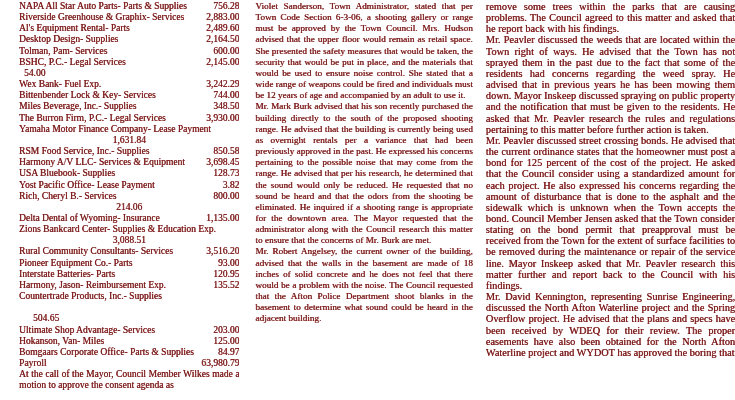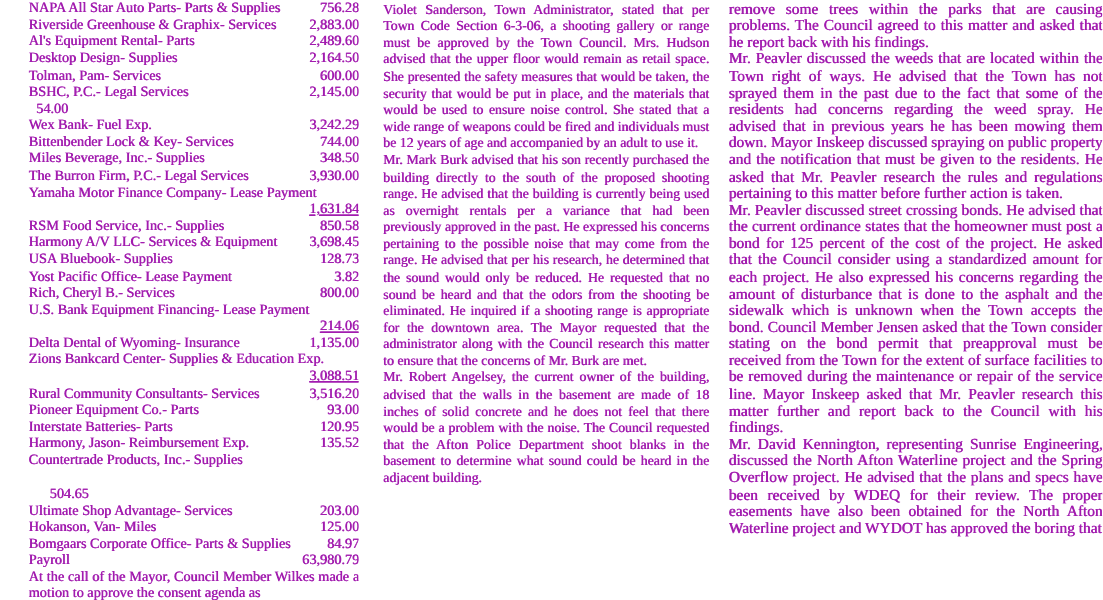--- a/index.html
+++ b/index.html
@@ -10,39 +10,39 @@
     background: #ffffff;
     overflow: hidden;
   }
   .page {
     box-sizing: border-box;
     width: 735px;
     height: 296px;
     padding: 1px 0 0 19px;
     display: flex;
     font-family: "Liberation Serif", serif;
-    color: #a21caf;
+    color: #7f1d1d;
     text-shadow: 0.35px 0 0 currentColor;
     filter: blur(0.22px);
   }
   .col {
     height: 399px;
     overflow: hidden;
   }
   .col-left  { width: 221px; font-size: 9.5px;  line-height: 11.15px; }
   .col-mid   { width: 218px; font-size: 9.2px;  line-height: 11.15px; margin-left: 16px; text-align: justify; }
   .col-right { width: 250px; font-size: 10.3px; line-height: 11.15px; margin-left: 13px; text-align: justify; }
   .pay-row {
     display: flex;
     justify-content: space-between;
     align-items: baseline;
   }
   .pay-name { white-space: nowrap; }
   .pay-amt  { margin-left: 5px; white-space: nowrap; }
-  .amt-line { text-align: right; text-decoration: underline; }
+  .amt-line { text-align: center; }
   .orphan-line { padding-left: 14px; }
   .blank-line { height: 11.15px; }
   .para { margin: 0; }
   .consent-para { margin: 0; text-align: justify; }
 </style>
 </head>
 <body>
 
 <div class="page">
   <div class="col col-left" id="col-left">
@@ -104,21 +104,20 @@
         <span class="pay-amt">128.73</span>
       </div>
       <div class="pay-row">
         <span class="pay-name">Yost Pacific Office- Lease Payment</span>
         <span class="pay-amt">3.82</span>
       </div>
       <div class="pay-row">
         <span class="pay-name">Rich, Cheryl B.- Services</span>
         <span class="pay-amt">800.00</span>
       </div>
-      <div class="pay-name">U.S. Bank Equipment Financing- Lease Payment</div>
       <div class="amt-line">214.06</div>
       <div class="pay-row">
         <span class="pay-name">Delta Dental of Wyoming- Insurance</span>
         <span class="pay-amt">1,135.00</span>
       </div>
       <div class="pay-name">Zions Bankcard Center- Supplies &amp; Education Exp.</div>
       <div class="amt-line">3,088.51</div>
       <div class="pay-row">
         <span class="pay-name">Rural Community Consultants- Services</span>
         <span class="pay-amt">3,516.20</span>

